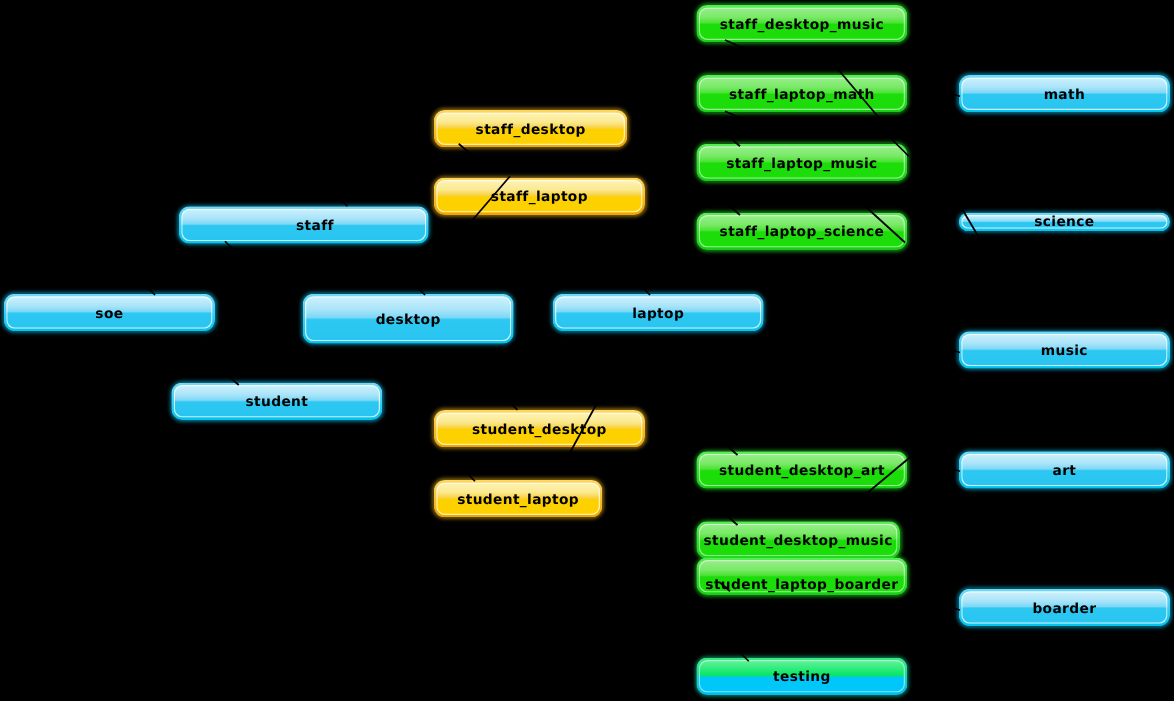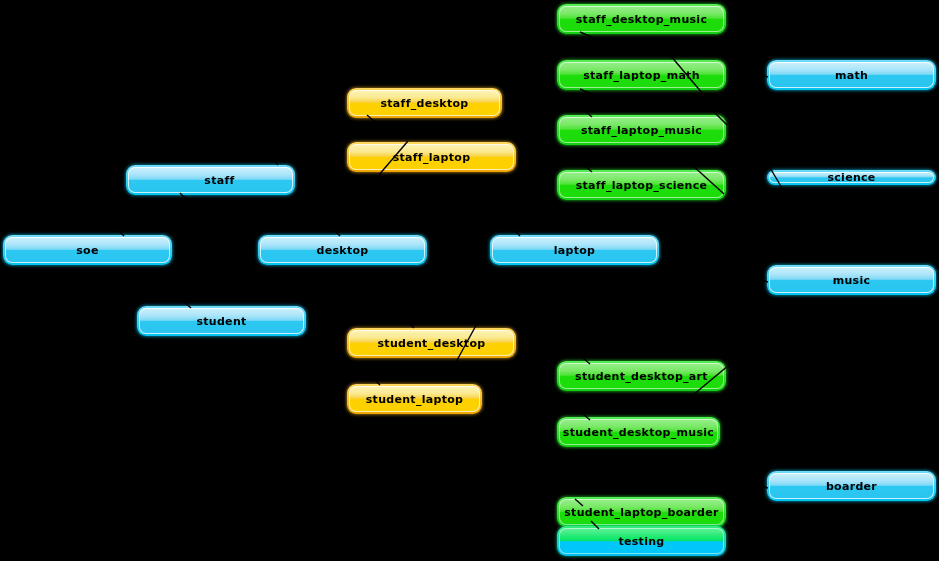--- a/index.html
+++ b/index.html
@@ -69,57 +69,60 @@
     </div>
     <div class="node yellow" style="left: 347px; top: 88px; width: 155px; height: 30px;">
       <span class="label">staff_desktop</span>
     </div>
     <div class="node green" style="left: 557px; top: 115px; width: 169px; height: 30px;">
       <span class="label">staff_laptop_music</span>
     </div>
     <div class="node yellow" style="left: 347px; top: 142px; width: 169px; height: 30px; justify-content: center;">
       <span class="label">staff_laptop</span>
     </div>
-    <div class="node blue" style="left: 126px; top: 165px; width: 169px; height: 30px; padding-left: 18px;">
+    <div class="node blue" style="left: 143px; top: 165px; width: 200px; height: 30px; padding-left: 18px;">
       <span class="label">staff</span>
     </div>
     <div class="node green" style="left: 557px; top: 170px; width: 169px; height: 30px;">
       <span class="label">staff_laptop_science</span>
     </div>
     <div class="node blue" style="left: 767px; top: 170px; width: 169px; height: 15px;">
       <span class="label">science</span>
     </div>
     <div class="node blue" style="left: 3px; top: 235px; width: 169px; height: 30px; text-align: center;">
       <span class="label">soe</span>
     </div>
-    <div class="node blue" style="left: 242px; top: 235px; width: 169px; height: 30px; margin-left: 16px;">
+    <div class="node blue" style="left: 242px; top: 235px; width: 169px; height: 40px;">
       <span class="label">desktop</span>
     </div>
-    <div class="node blue" style="left: 442px; top: 235px; width: 169px; height: 30px; margin-left: 48px;">
+    <div class="node blue" style="left: 442px; top: 235px; width: 169px; height: 30px;">
       <span class="label">laptop</span>
     </div>
     <div class="node blue" style="left: 137px; top: 306px; width: 169px; height: 30px;">
       <span class="label">student</span>
     </div>
     <div class="node blue" style="left: 767px; top: 265px; width: 169px; height: 30px;">
       <span class="label">music</span>
     </div>
     <div class="node yellow" style="left: 347px; top: 328px; width: 169px; height: 30px;">
       <span class="label">student_desktop</span>
     </div>
     <div class="node green" style="left: 557px; top: 361px; width: 169px; height: 30px;">
       <span class="label">student_desktop_art</span>
     </div>
+    <div class="node blue" style="left: 767px; top: 361px; width: 169px; height: 30px;">
+      <span class="label">art</span>
+    </div>
     <div class="node yellow" style="left: 347px; top: 384px; width: 135px; height: 30px;">
       <span class="label">student_laptop</span>
     </div>
     <div class="node green" style="left: 557px; top: 417px; width: 163px; height: 30px;">
       <span class="label">student_desktop_music</span>
     </div>
-    <div class="node green" style="left: 557px; top: 497px; width: 169px; height: 30px;">
+    <div class="node green" style="left: 557px; top: 446px; width: 169px; height: 30px; align-items: flex-end;">
       <span class="label">student_laptop_boarder</span>
     </div>
     <div class="node blue" style="left: 767px; top: 471px; width: 169px; height: 30px;">
       <span class="label">boarder</span>
     </div>
     <div class="node green_blue" style="left: 557px; top: 526px; width: 169px; height: 30px;">
       <span class="label">testing</span>
     </div>
     <svg id="edge-layer" viewBox="0 0 939 561" xmlns="http://www.w3.org/2000/svg">
       <line x1="670" y1="55" x2="703" y2="94" stroke="#000000" stroke-width="1.4"></line>

